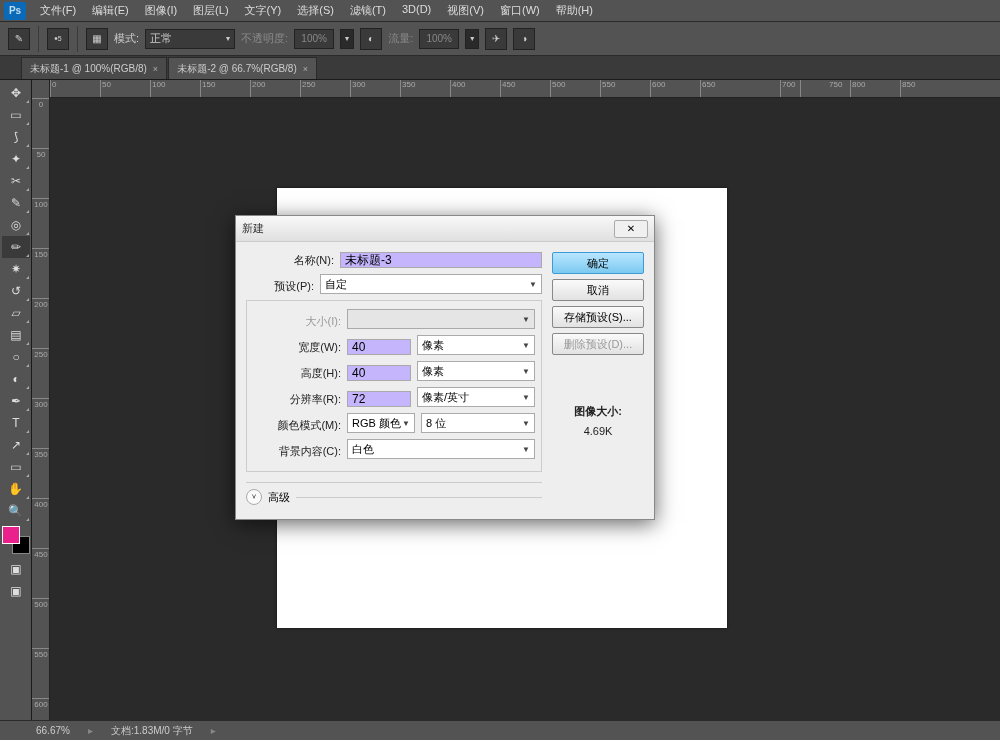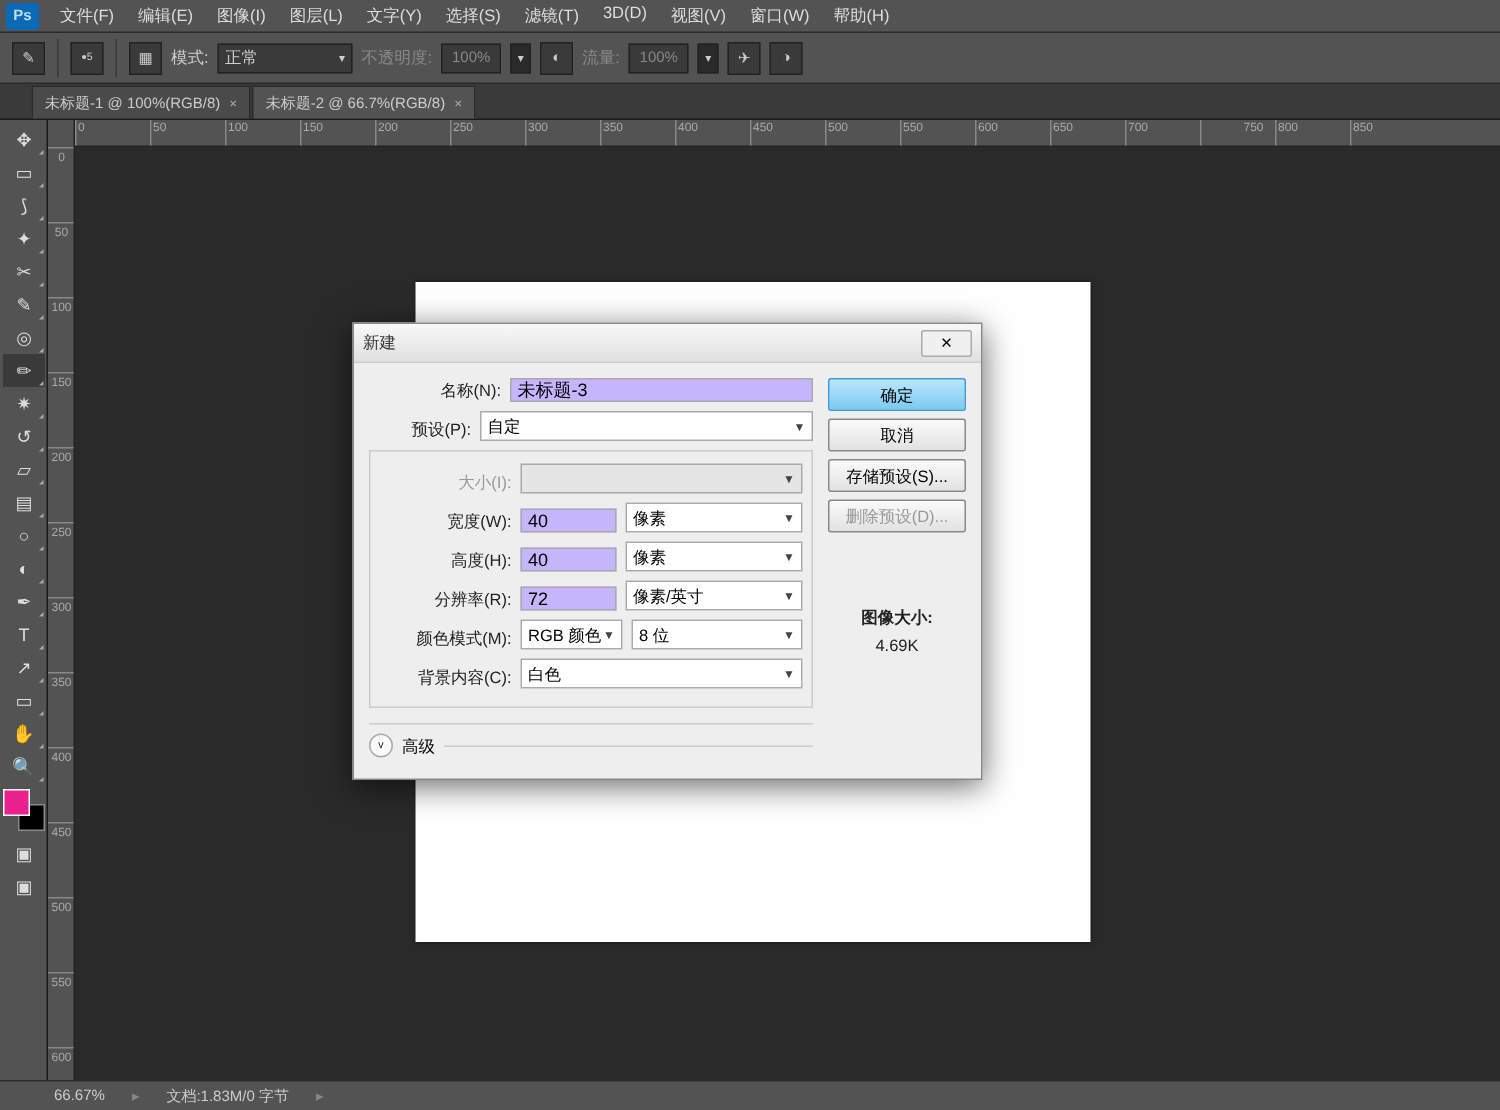--- a/index.html
+++ b/index.html
@@ -166,21 +166,21 @@
         <div class="tick-h" style="left: 200px;">200</div>
         <div class="tick-h" style="left: 250px;">250</div>
         <div class="tick-h" style="left: 300px;">300</div>
         <div class="tick-h" style="left: 350px;">350</div>
         <div class="tick-h" style="left: 400px;">400</div>
         <div class="tick-h" style="left: 450px;">450</div>
         <div class="tick-h" style="left: 500px;">500</div>
         <div class="tick-h" style="left: 550px;">550</div>
         <div class="tick-h" style="left: 600px;">600</div>
         <div class="tick-h" style="left: 650px;">650</div>
-        <div class="tick-h" style="left: 700px;">700</div>
+        <div class="tick-h" style="left: 730px;">700</div>
         <div class="tick-h" style="left: 750px; padding-left: 28px;">750</div>
         <div class="tick-h" style="left: 800px;">800</div>
         <div class="tick-h" style="left: 850px;">850</div>
         <div class="tick-h" style="left: 950px; padding-left: 12px;">900</div>
       </div>
     <div class="v-ruler" id="vruler">
         <div class="tick-v" style="top: 18px;">0</div>
         <div class="tick-v" style="top: 68px;">50</div>
         <div class="tick-v" style="top: 118px;">100</div>
         <div class="tick-v" style="top: 168px;">150</div>

